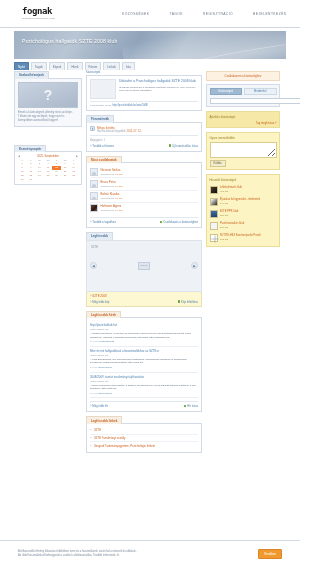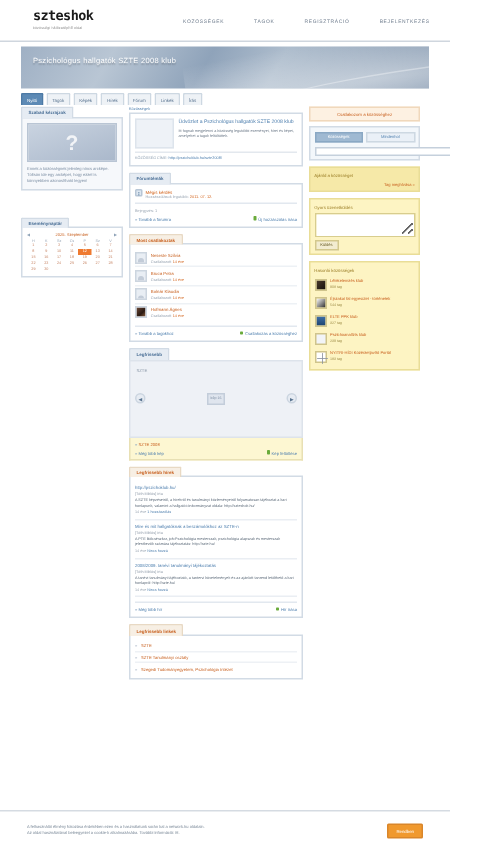--- a/index.html
+++ b/index.html
@@ -247,21 +247,21 @@
   .tiny-blue{color:#4e7fae;font-size:2.6px;text-decoration:none;}
   .green-dot:before{content:"";display:inline-block;width:2.4px;height:2.4px;background:#6aab3b;margin-right:1px;border-radius:0.5px;}
 </style>
 </head>
 <body>
 
 <div class="page">
 
   <div class="topbar">
     <div class="logo">
-      <span class="logo-word">szteshok</span>
+      <span class="logo-word">fognak</span>
       <span class="logo-sub">közösségi hálózatépítő oldal</span>
     </div>
     <div class="topnav">
       <a href="#">KÖZÖSSÉGEK</a>
       <a href="#">TAGOK</a>
       <a href="#">REGISZTRÁCIÓ</a>
       <a href="#">BEJELENTKEZÉS</a>
     </div>
   </div>
 

